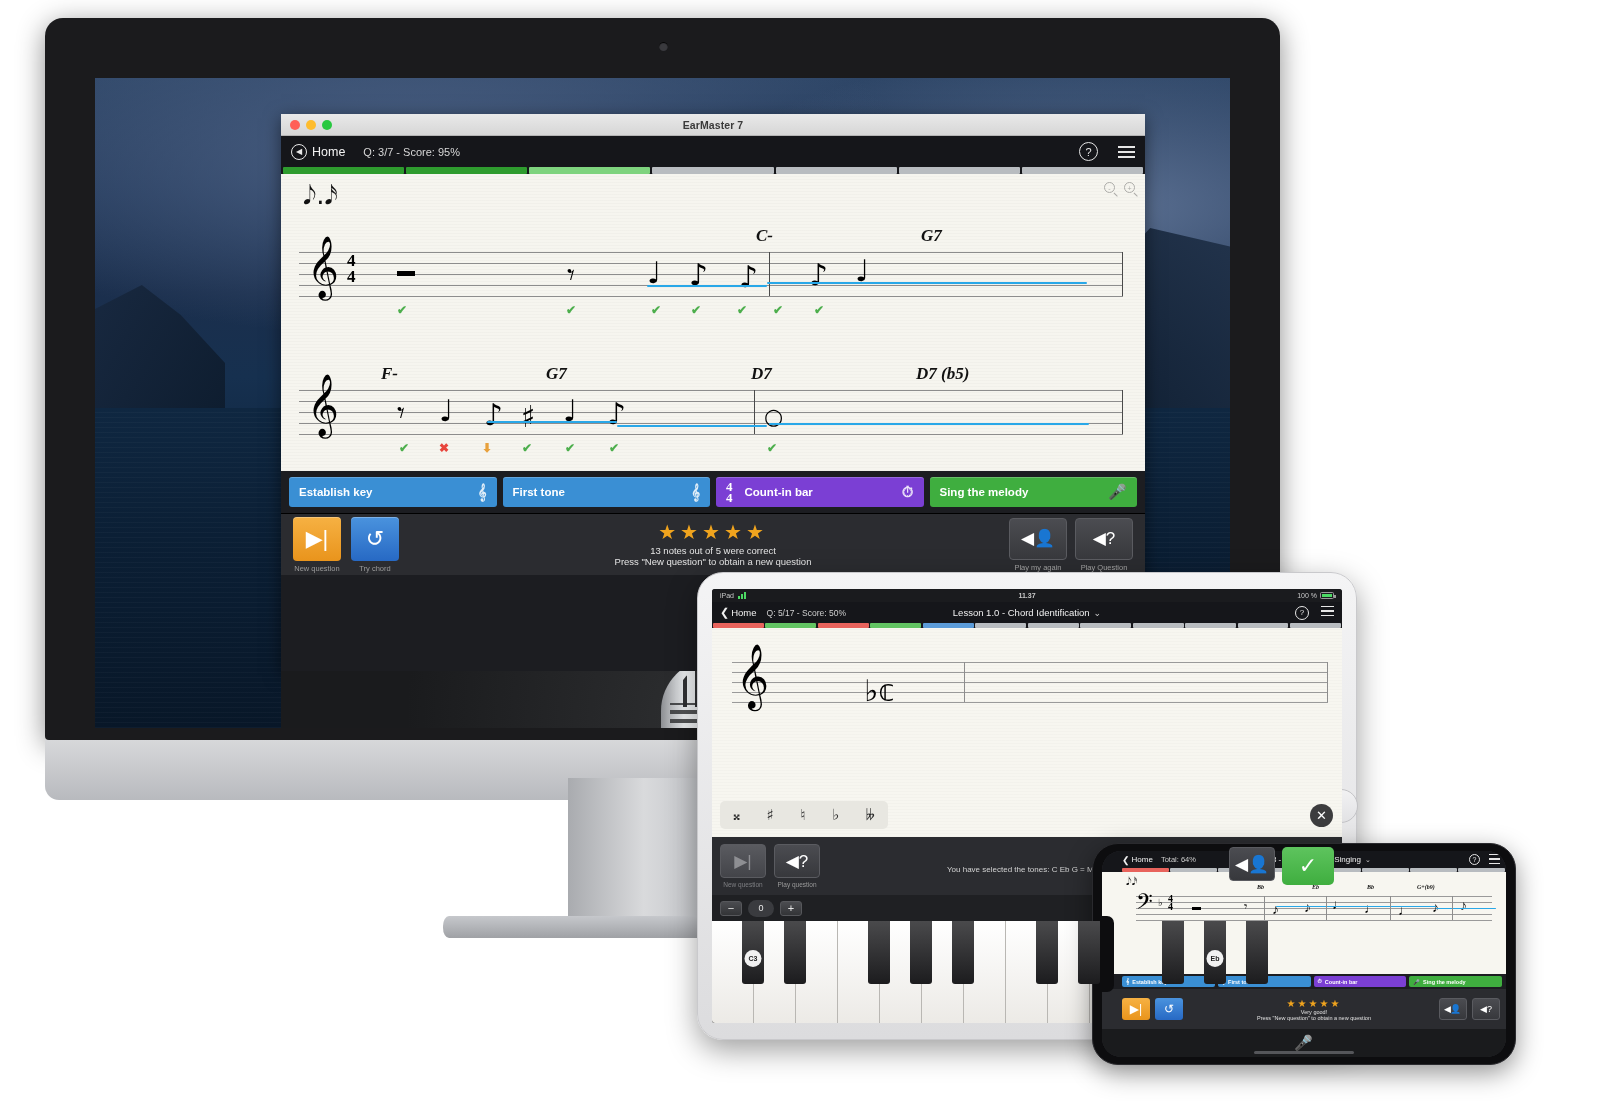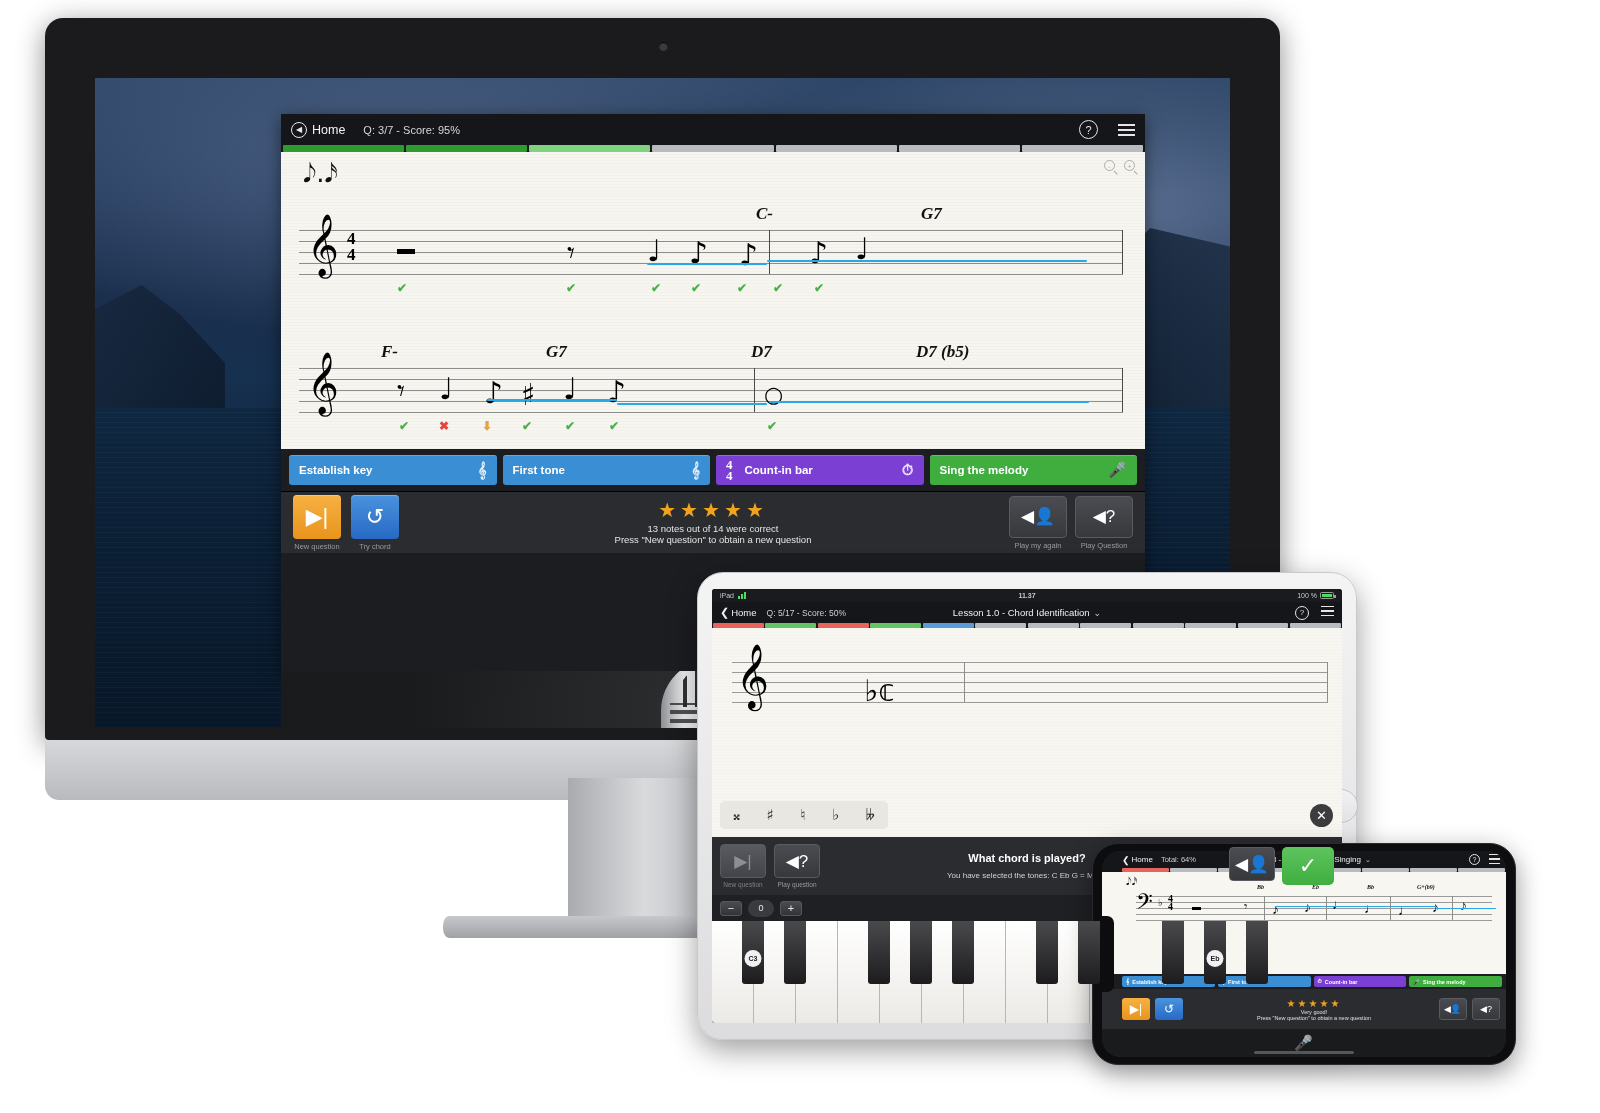--- a/index.html
+++ b/index.html
@@ -340,20 +340,28 @@
     <div class="imac-bezel">
       <div class="imac-cam"></div>
       <div class="imac-screen">
         <div class="wallpaper">
           <div class="wp-cliff-l"></div>
           <div class="wp-cliff-r"></div>
           <div class="wp-sea"></div>
         </div>
 
         <div class="macapp">
+          <div class="mac-titlebar">
+            <div class="traffic">
+              <span class="tl r"></span>
+              <span class="tl y"></span>
+              <span class="tl g"></span>
+            </div>
+            <div class="mac-title">EarMaster 7</div>
+          </div>
 
           <div class="em-header">
             <div class="home-btn">
               <span class="circ-arrow">◀</span>
               <span>Home</span>
             </div>
             <div class="qscore">Q: 3/7 - Score: 95%</div>
             <div class="hdr-right">
               <div class="help-circle">?</div>
               <div class="burger">
@@ -490,21 +498,21 @@
                 <div class="sqbtn" style="background:linear-gradient(#f6b143,#e9941c);">▶|</div>
                 <div class="btn-cap">New question</div>
               </div>
               <div class="btn-wrap">
                 <div class="sqbtn" style="background:linear-gradient(#4a93de,#2769c4);">↺</div>
                 <div class="btn-cap">Try chord</div>
               </div>
             </div>
             <div class="center-feedback">
               <div class="stars">★★★★★</div>
-              <div class="fb1">13 notes out of 14 were correct</div>
+              <div class="fb1">13 notes out of 5 were correct</div>
               <div class="fb2">Press "New question" to obtain a new question</div>
             </div>
             <div class="right-btns">
               <div class="btn-wrap">
                 <div class="dkbtn">◀👤</div>
                 <div class="btn-cap">Play my again</div>
               </div>
               <div class="btn-wrap">
                 <div class="dkbtn">◀?</div>
                 <div class="btn-cap">Play Question</div>
@@ -608,21 +616,20 @@
           <div class="btn-wrap">
             <div class="dkbtn" style="width:46px;height:34px;background:linear-gradient(#5a5b60,#434449);color:#8e8f93;">▶|</div>
             <div class="btn-cap" style="font-size:6.5px;color:#7e7f83;">New question</div>
           </div>
           <div class="btn-wrap">
             <div class="dkbtn" style="width:46px;height:34px;">◀?</div>
             <div class="btn-cap" style="font-size:6.5px;">Play question</div>
           </div>
         </div>
         <div class="ipad-q">
-          <div class="qtitle">What chord is played?</div>
           <div class="qsel">You have selected the tones: C   Eb   G  =  Minor</div>
         </div>
         <div style="margin-left:auto;display:flex;gap:7px;z-index:2;">
           <div class="dkbtn" style="width:46px;height:34px;">◀👤</div>
           <div class="gbtn">✓</div>
         </div>
       </div>
 
       <div class="ipad-keys">
         <div class="octrow">

